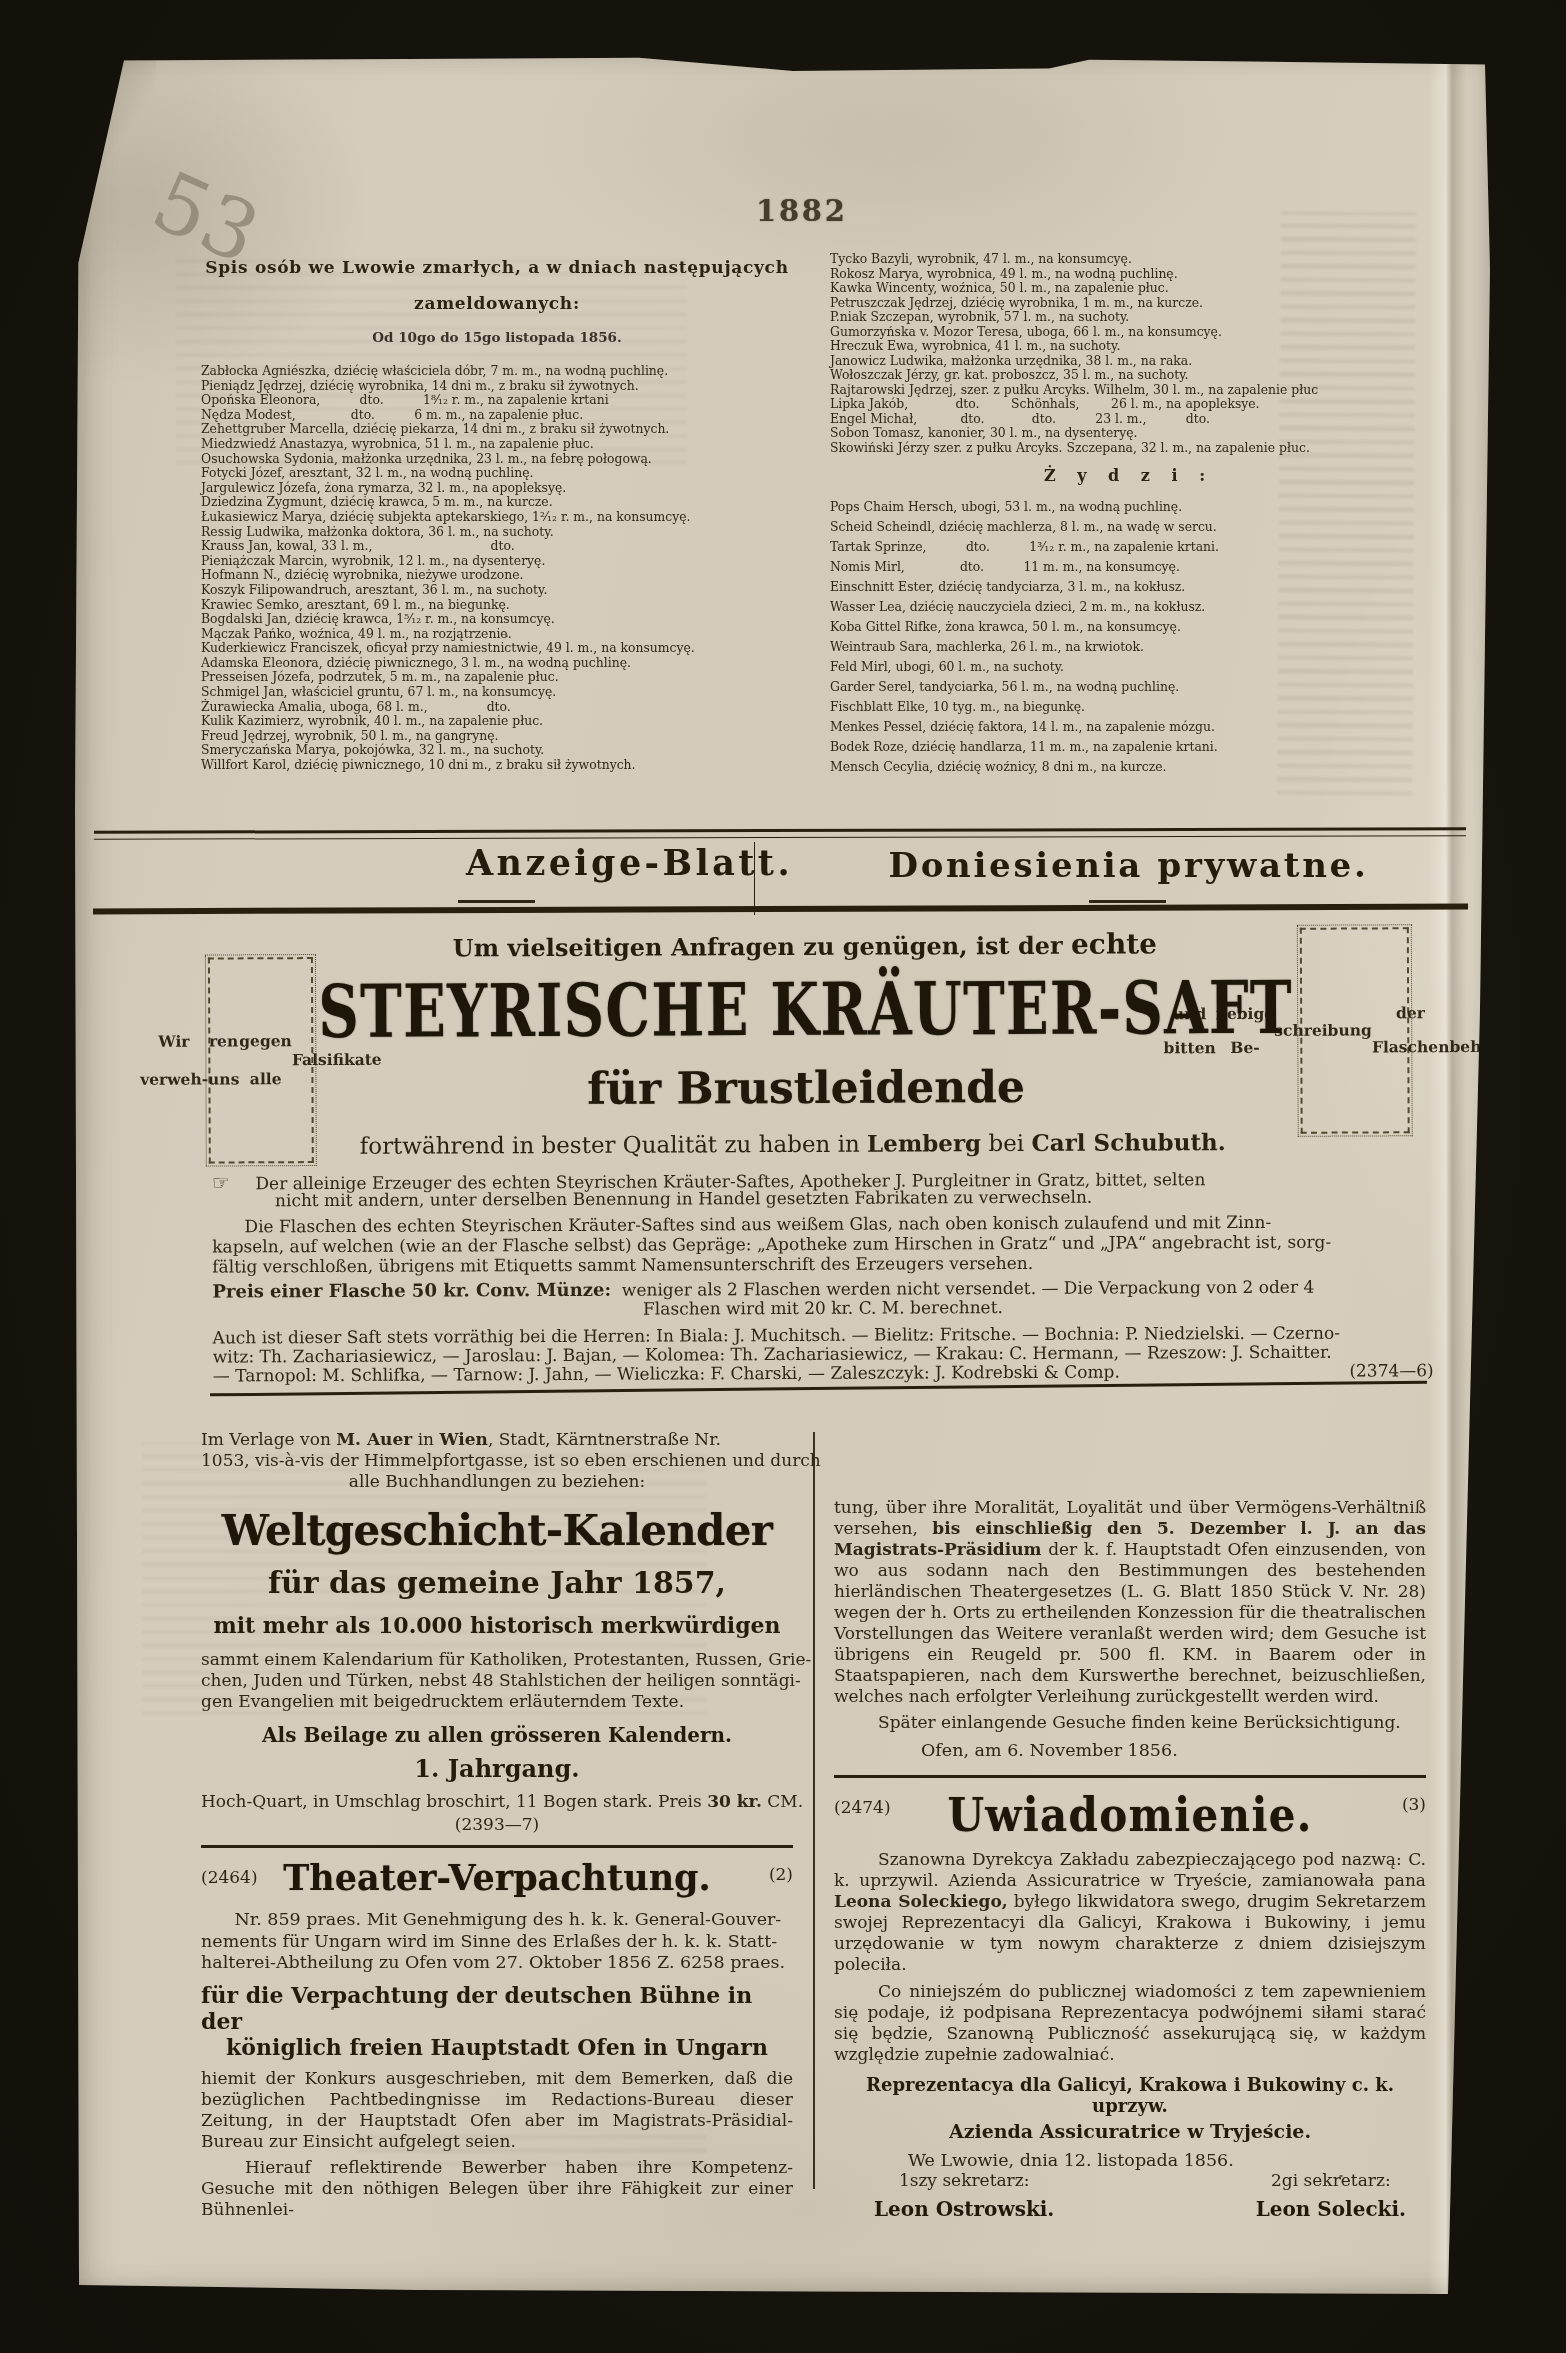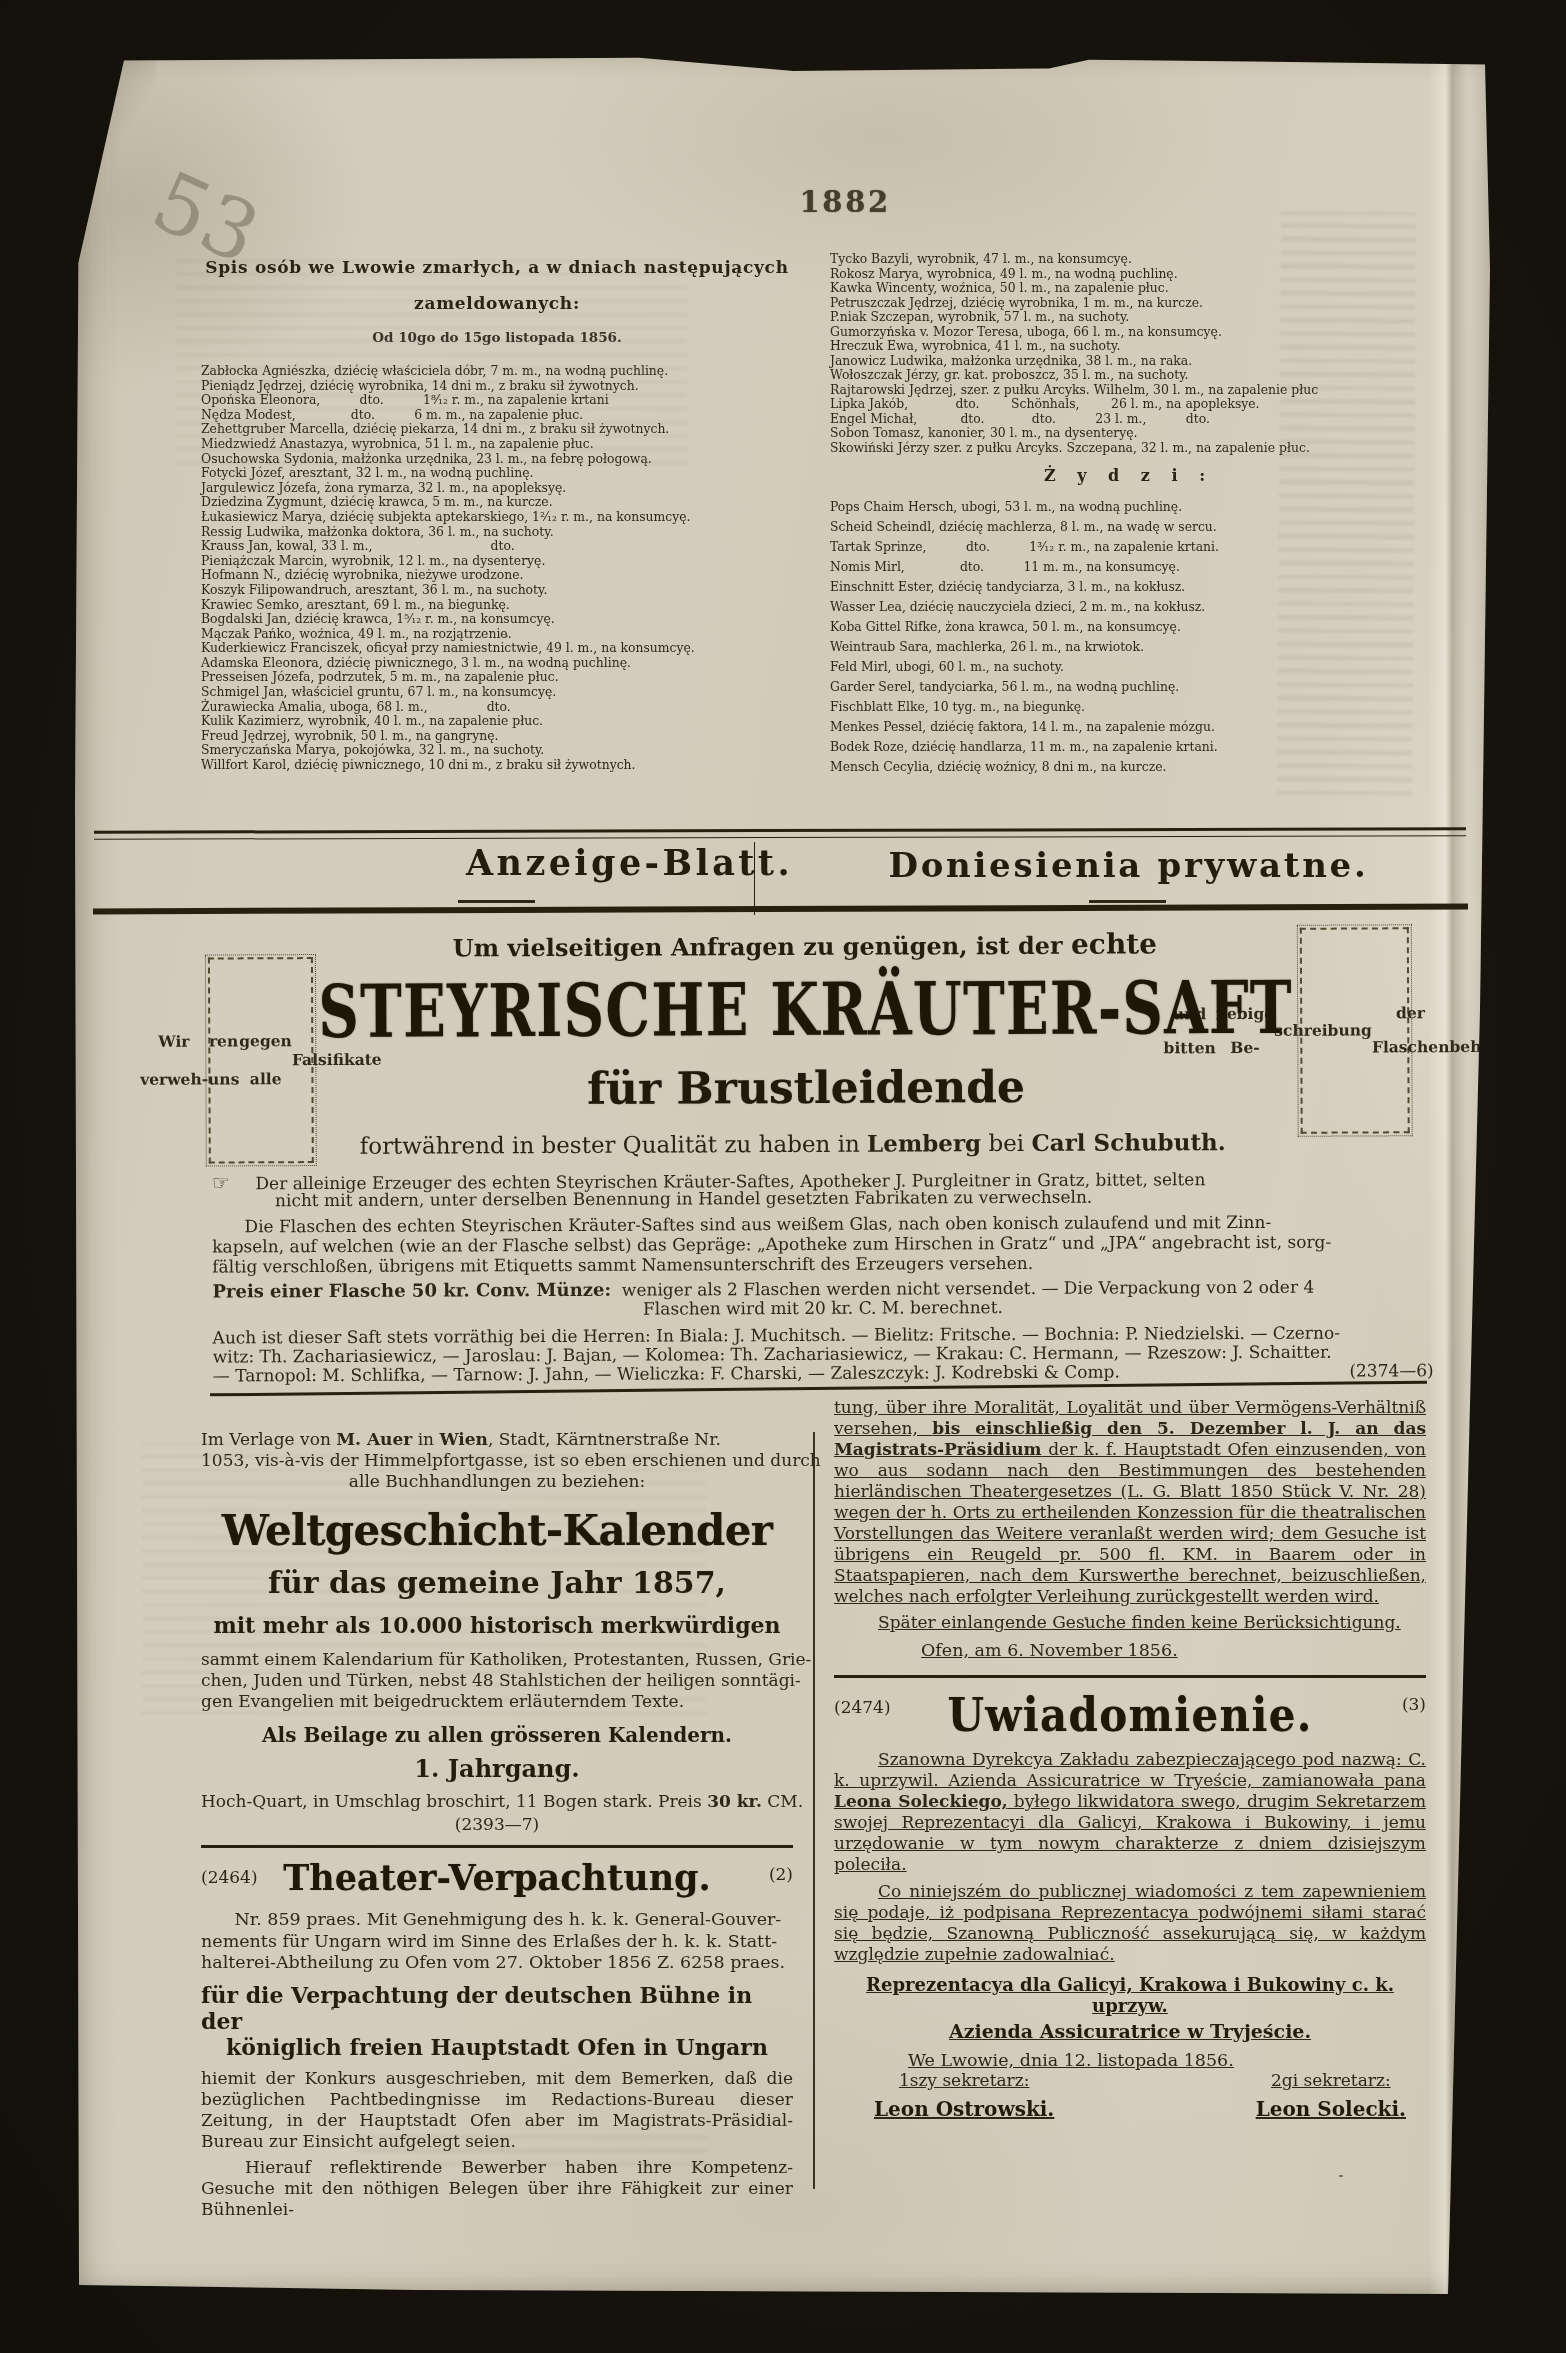--- a/index.html
+++ b/index.html
@@ -27,21 +27,21 @@
   .fold-right{position:absolute;top:0;right:27px;width:39px;height:100%;
     background:linear-gradient(90deg, transparent 0%, rgba(255,253,244,.35) 45%, rgba(92,82,60,.28) 62%, transparent 100%);}
   .corner-shade{position:absolute;left:0;top:0;width:81px;height:222px;
     background:linear-gradient(123deg, rgba(80,70,50,.35) 0%, transparent 45%);}
   .bleed{position:absolute;opacity:.09;filter:blur(1.1px);
     background:repeating-linear-gradient(0deg, transparent 0 8.7px, rgba(80,70,52,.85) 8.7px 13.5px);}
   .speck{position:absolute;background:#6b6048;border-radius:50%;}
 
   .pencil{position:absolute;left:79px;top:113px;font-size:82px;color:#8b8573;opacity:.8;
     transform:rotate(24deg);font-weight:400;}
-  .pagenum{position:absolute;left:681px;top:128px;width:135px;text-align:right;
+  .pagenum{position:absolute;left:681px;top:137px;width:135px;text-align:left;
     font-size:29px;font-weight:bold;letter-spacing:2.7px;color:#463d2d;text-shadow:0 0 1.3px rgba(60,50,35,.6);}
 
   
   .ob-left{position:absolute;left:126px;top:200px;width:592px;}
   .ob-right{position:absolute;left:755px;top:195px;width:597px;}
   .ob-title{font-size:17px;font-weight:bold;text-align:center;letter-spacing:0.7px;color:#2a2414;}
   .ob-title2{margin-top:16px;}
   .ob-date{margin-top:16px;font-size:13.5px;font-weight:bold;text-align:center;color:#3a332a;}
   .entries{margin-top:19px;}
   .entry{font-size:12.4px;line-height:14.5px;white-space:pre;color:#2f2819;}
@@ -75,21 +75,21 @@
   .ad-sub{position:absolute;left:296px;top:1005px;width:861px;text-align:center;
     font-size:44px;font-weight:bold;color:#201a0c;text-shadow:0 0 1px rgba(35,28,12,.5);}
   .ad-avail{position:absolute;left:74px;top:1073px;width:1278px;text-align:center;font-size:23px;color:#2a2313;}
   .ad-line{position:absolute;left:132px;width:1221px;font-size:17px;white-space:pre;color:#2e2717;}
   .ad-line b{font-size:18px;}
   .manicule{font-family:"DejaVu Sans",sans-serif;font-size:20px;margin-right:25.6px;}
   .ad-ref{position:absolute;right:0;top:0;}
 
   
   .col-left{position:absolute;left:126px;top:1372px;width:592px;}
-  .col-right{position:absolute;left:759px;top:1340px;width:592px;text-decoration:underline;}
+  .col-right{position:absolute;left:759px;top:1440px;width:592px;}
   .vdiv{position:absolute;left:738px;top:1375px;width:2px;height:757px;background:#3a3122;}
   .body-line{font-size:17px;line-height:21px;white-space:pre;color:#2e2717;}
   .para{font-size:17px;line-height:21px;text-align:justify;color:#2e2717;}
   .indent{text-indent:44px;}
   .kal-title{margin-top:13.5px;text-align:center;font-size:42px;font-weight:bold;letter-spacing:-0.7px;color:#1e180a;
     text-shadow:0 0 1px rgba(35,28,12,.5);}
   .kal-year{margin-top:10.8px;text-align:center;font-size:30px;font-weight:bold;color:#241d0e;}
   .kal-facts{margin-top:12px;text-align:center;font-size:22px;font-weight:bold;color:#241d0e;}
   .kal-body{margin-top:10.8px;}
   .kal-beilage{margin-top:10.8px;text-align:center;font-size:20px;font-weight:bold;color:#241d0e;}

